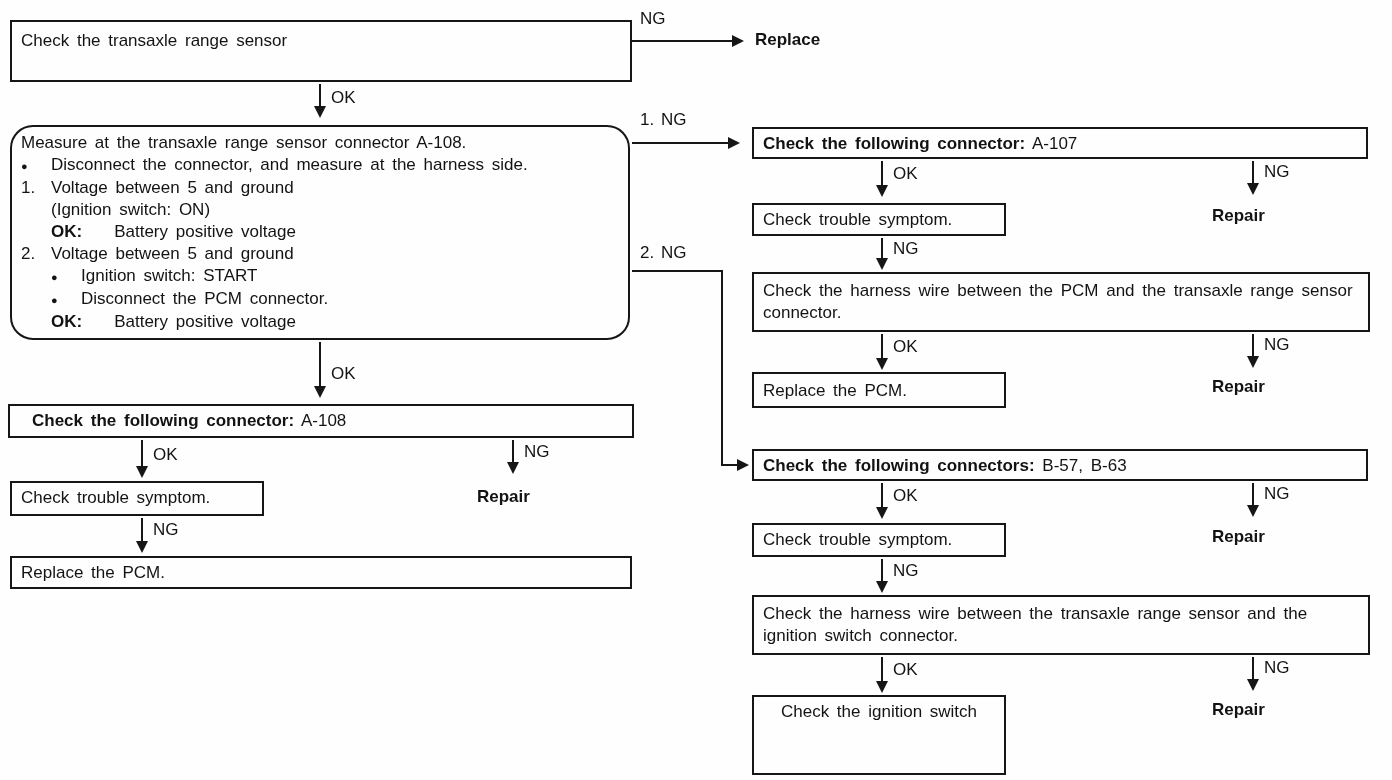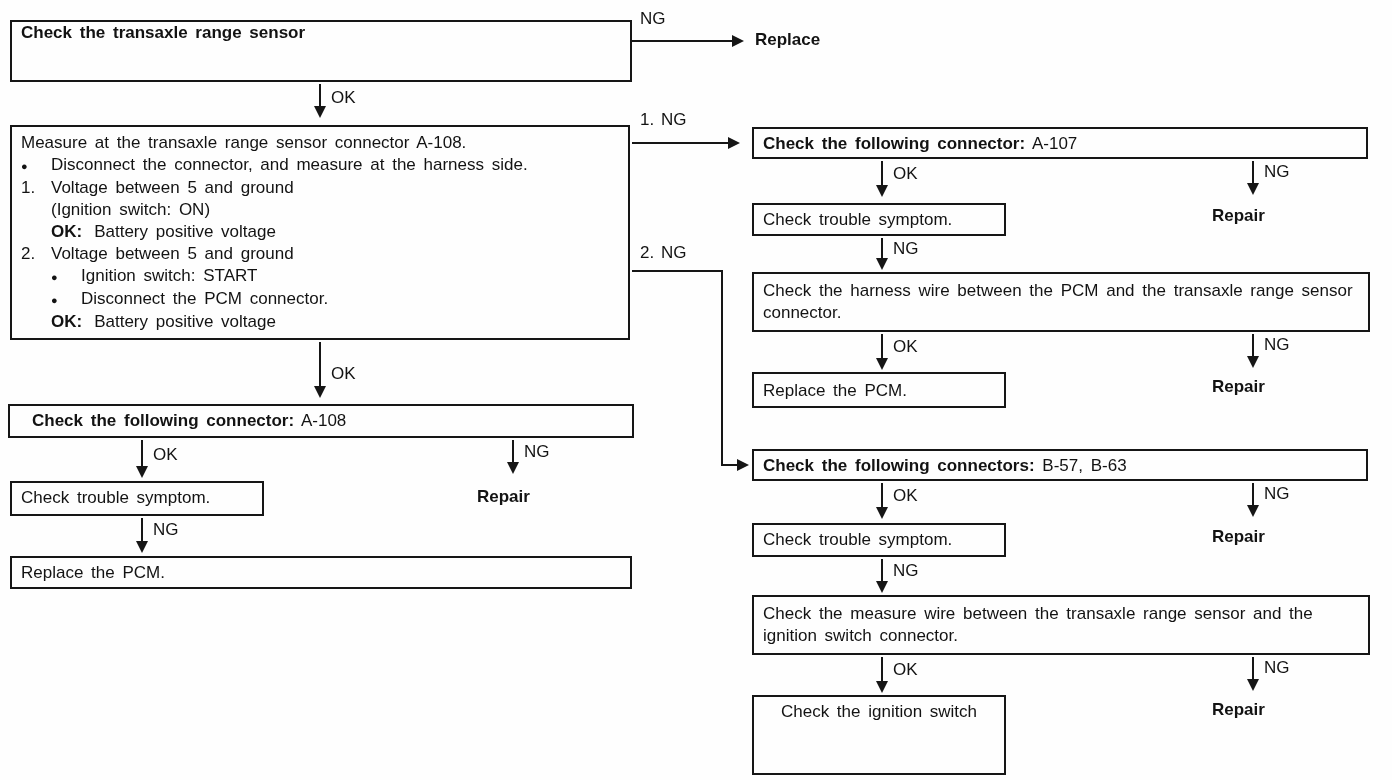--- a/index.html
+++ b/index.html
@@ -15,33 +15,33 @@
   .lbl{position:absolute;font-size:17px;white-space:nowrap;word-spacing:2px;}
   .lbl.bold{font-weight:bold;}
   .vline{position:absolute;width:2px;background:#161616;}
   .hline{position:absolute;height:2px;background:#161616;}
   .arrd{position:absolute;width:0;height:0;border-left:6px solid transparent;border-right:6px solid transparent;border-top:12px solid #161616;}
   .arrr{position:absolute;width:0;height:0;border-top:6px solid transparent;border-bottom:6px solid transparent;border-left:12px solid #161616;}
   .mrow{display:flex;align-items:baseline;}
   .mk{flex:0 0 30px;}
   .mk.blt{font-size:11px;}
   .ind1{padding-left:30px;}
-  .okk{font-weight:bold;margin-right:12px;}
-  .toppad{padding-top:0;font-weight:bold;}
+  .okk{font-weight:bold;margin-right:32px;}
+  .toppad{padding-top:8px;}
 </style>
 </head>
 <body>
 
 <div class="stage">
 
   <div class="box toppad" style="left:10px;top:20px;width:622px;height:62px;">
     <span>Check the transaxle range sensor</span>
   </div>
 
-  <div class="box" style="left:10px;top:125px;width:620px;height:215px;padding-top:5px;">
+  <div class="box" style="left:10px;top:125px;width:620px;height:215px;padding-top:5px;border-radius:23px;">
     <div class="mrow">
         <span>Measure at the transaxle range sensor connector A-108.</span>
       </div>
     <div class="mrow">
         <span class="mk blt">●</span>
         <span>Disconnect the connector, and measure at the harness side.</span>
       </div>
     <div class="mrow">
         <span class="mk">1.</span>
         <span>Voltage between 5 and ground</span>
@@ -101,21 +101,21 @@
 
   <div class="box" style="left:752px;top:449px;width:616px;height:32px;">
     <span class="b-bold">Check the following connectors:</span> <span>B-57, B-63</span>
   </div>
 
   <div class="box" style="left:752px;top:523px;width:254px;height:34px;">
     <span>Check trouble symptom.</span>
   </div>
 
   <div class="box" style="left:752px;top:595px;width:618px;height:60px;padding-top:6px;">
-    <span>Check the measure wire between the transaxle range sensor and the ignition switch connector.</span>
+    <span>Check the harness wire between the transaxle range sensor and the ignition switch connector.</span>
   </div>
 
   <div class="box" style="left:752px;top:695px;width:254px;height:80px;text-align:center;">
     <span>Check the ignition switch</span>
   </div>
 
   <span class="lbl" style="left:640px;top:9px;">NG</span>
   <div class="hline" style="left:632px;top:40px;width:102px;"></div>
   <div class="arrr" style="left:732px;top:35px;"></div>
   <span class="lbl bold" style="left:755px;top:30px;">Replace</span>

